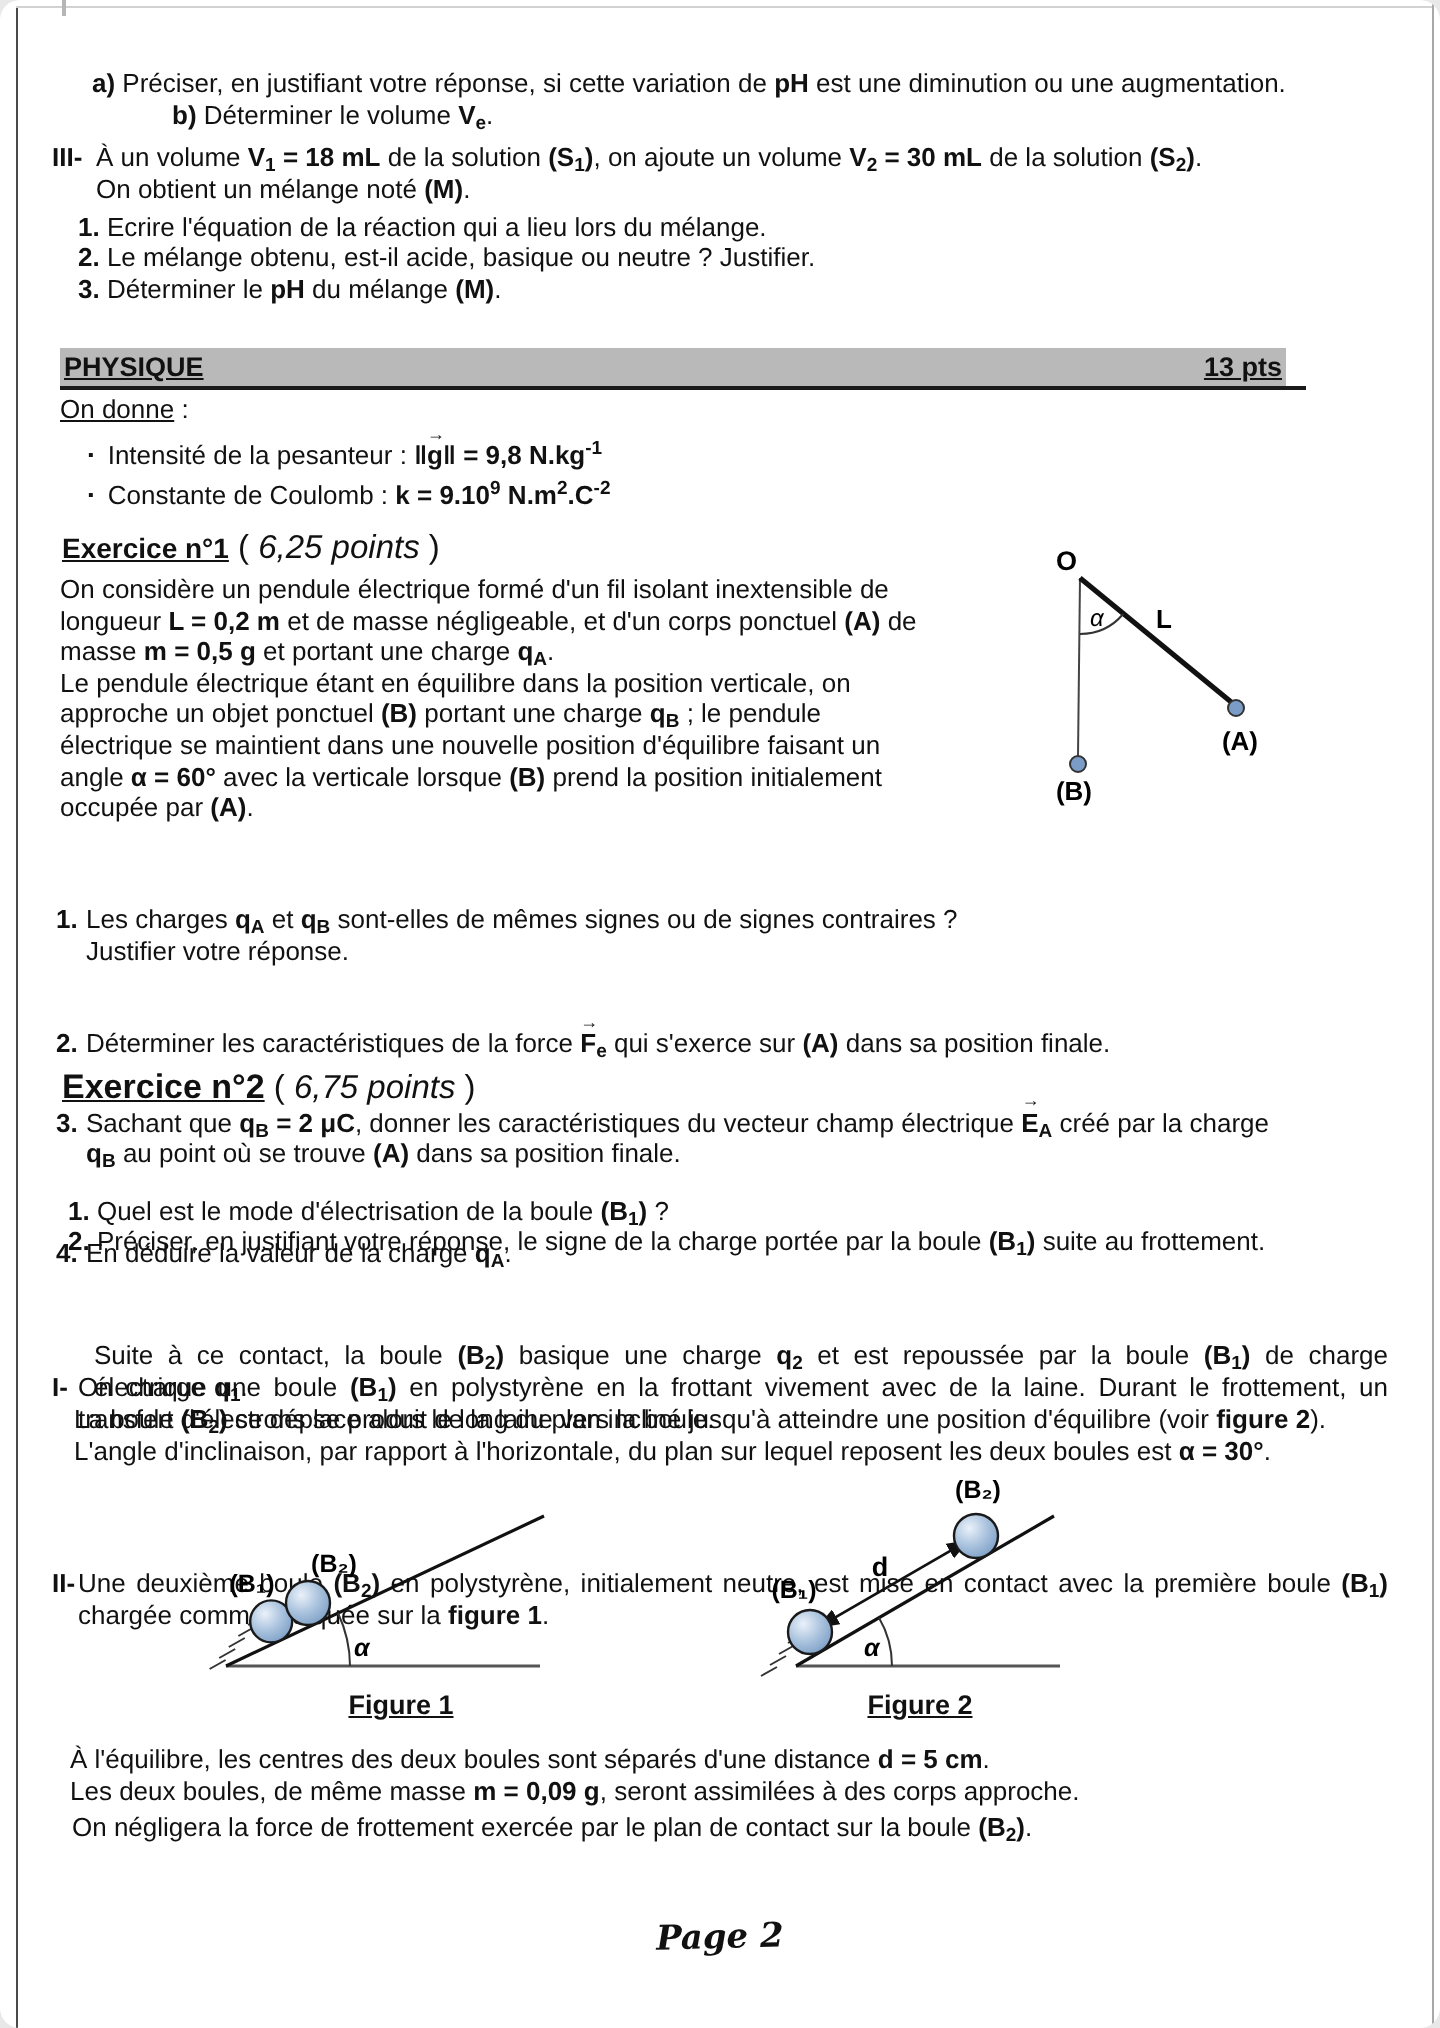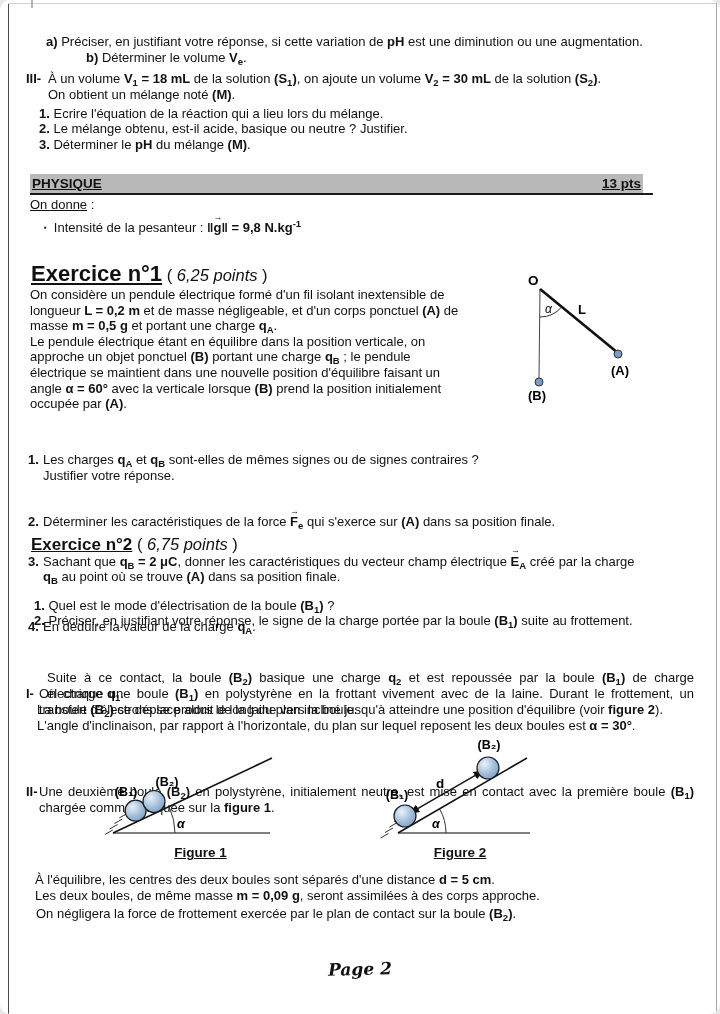--- a/index.html
+++ b/index.html
@@ -35,21 +35,21 @@
   
   #phys-bar{left:30px;top:174px;width:613px;height:19px;background:#b9b9b9;display:flex;justify-content:space-between;align-items:center;padding:0 2px;box-sizing:border-box;font-weight:700;font-size:13.5px;}
   #phys-underline{left:30px;top:193px;width:623px;height:2px;background:#1a1a1a;}
   #on-donne{left:30px;top:197px;}
   .given{left:44px;}
   #given-1{top:220px;}
   #given-2{top:240px;}
   .bullet{font-size:8px;vertical-align:2px;margin-right:7px;}
   
   #ex1-title{left:31px;top:264px;font-size:16.5px;line-height:20px;}
-  #ex1-title .b{font-size:22px;}
+  #ex1-title .b{font-size:14px;}
   #ex1-para{left:30px;top:287px;width:490px;line-height:15.6px;}
   #pendulum{left:497px;top:268px;}
   #ex1-q1{left:28px;top:421px;width:680px;padding-left:15px;}
   #ex1-q2{left:28px;top:452px;width:680px;padding-left:15px;}
   #ex1-q3{left:28px;top:476px;width:680px;padding-left:15px;}
   #ex1-q4{left:28px;top:510px;width:680px;padding-left:15px;}
   
   #ex2-title{left:31px;top:534px;font-size:16.5px;line-height:20px;}
   #ex2-title .b{font-size:17px;}
   #item-i{left:26px;top:562px;width:668px;padding-left:13px;box-sizing:border-box;}
@@ -92,20 +92,23 @@
   <div class="abs" id="phys-bar">
     <span class="u">PHYSIQUE</span>
     <span class="u">13 pts</span>
   </div>
   <div class="abs" id="phys-underline"></div>
 
   <div class="abs" id="on-donne"><span class="u">On donne</span><span> :</span></div>
   <div class="abs given" id="given-1">
     <span class="bullet">▪</span><span><span>Intensité de la pesanteur : </span><span class="b">‖</span><span class="b v"><span class="arr">→</span>g</span><span class="b">‖</span><span class="b"> = 9,8 N.kg</span><sup class="b">-1</sup></span>
   </div>
+  <div class="abs given" id="given-2">
+    <span class="bullet">▪</span><span><span>Constante de Coulomb : </span><span class="b">k = 9.10</span><sup class="b">9</sup><span class="b"> N.m</span><sup class="b">2</sup><span class="b">.C</span><sup class="b">-2</sup></span>
+  </div>
 
   <div class="abs" id="ex1-title"><span class="b u">Exercice n°1</span><span> ( </span><span class="i">6,25 points</span><span> )</span></div>
   <div class="abs" id="ex1-para"><span>On considère un pendule électrique formé d'un fil isolant inextensible de</span><br><span>longueur </span><span class="b">L = 0,2 m</span><span> et de masse négligeable, et d'un corps ponctuel </span><span class="b">(A)</span><span> de</span><br><span>masse </span><span class="b">m = 0,5 g</span><span> et portant une charge </span><span class="b">q</span><sub class="b">A</sub><span>.</span><br><span>Le pendule électrique étant en équilibre dans la position verticale, on</span><br><span>approche un objet ponctuel </span><span class="b">(B)</span><span> portant une charge </span><span class="b">q</span><sub class="b">B</sub><span> ; le pendule</span><br><span>électrique se maintient dans une nouvelle position d'équilibre faisant un</span><br><span>angle </span><span class="b">α =  60°</span><span> avec la verticale lorsque </span><span class="b">(B)</span><span> prend la position initialement</span><br><span>occupée par </span><span class="b">(A)</span><span>.</span></div>
 
   <svg class="abs" id="pendulum" width="180" height="145" viewBox="0 0 180 145">
     <defs>
       <radialGradient id="ballg" cx="35%" cy="32%" r="75%">
         <stop offset="0%" stop-color="#eaf1fa"></stop>
         <stop offset="55%" stop-color="#a9c2dd"></stop>
         <stop offset="100%" stop-color="#7d9fc6"></stop>

